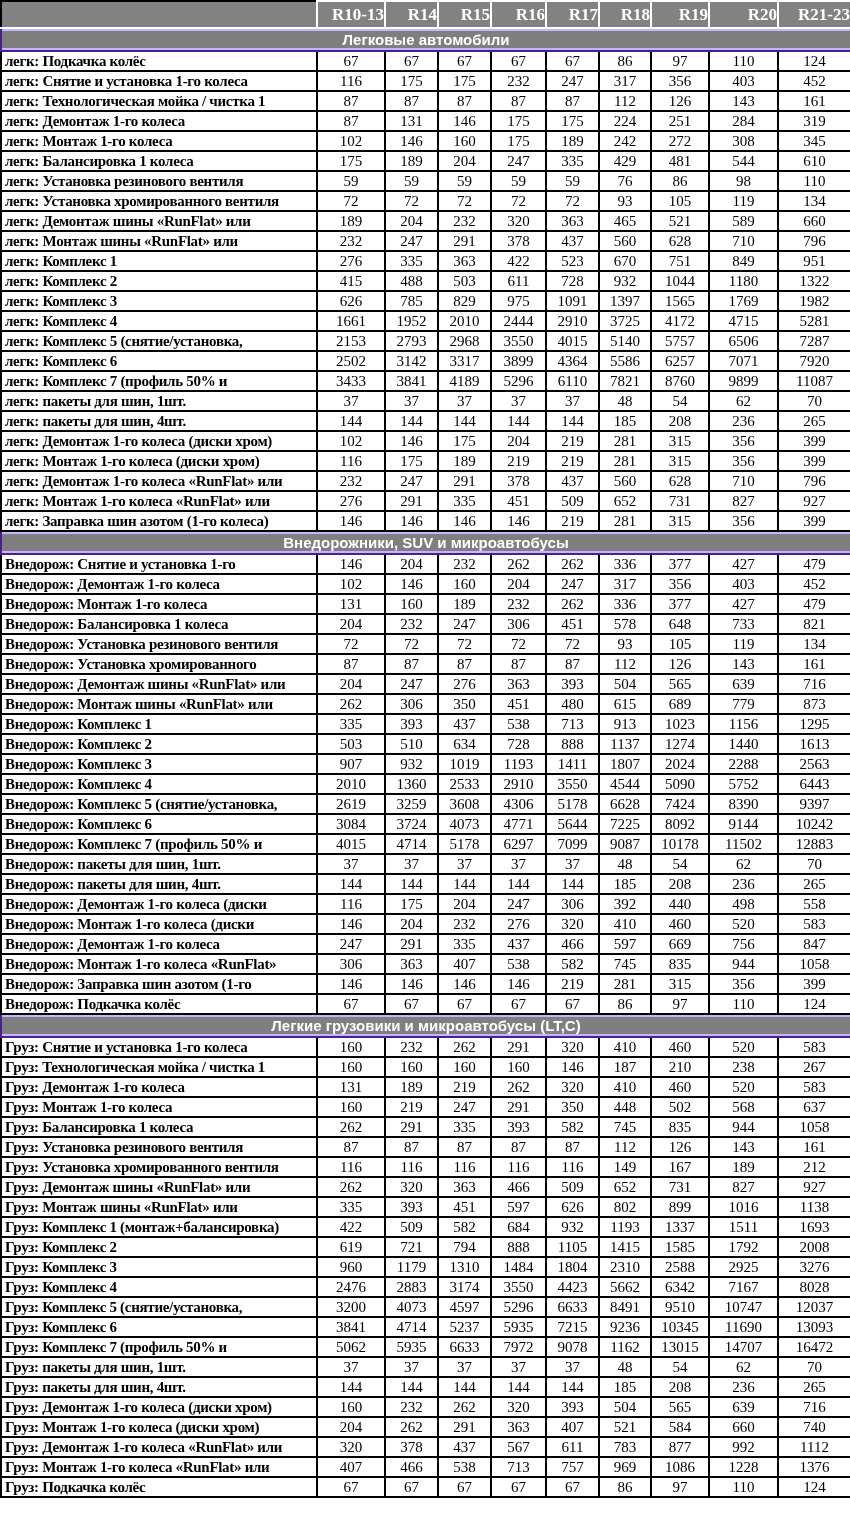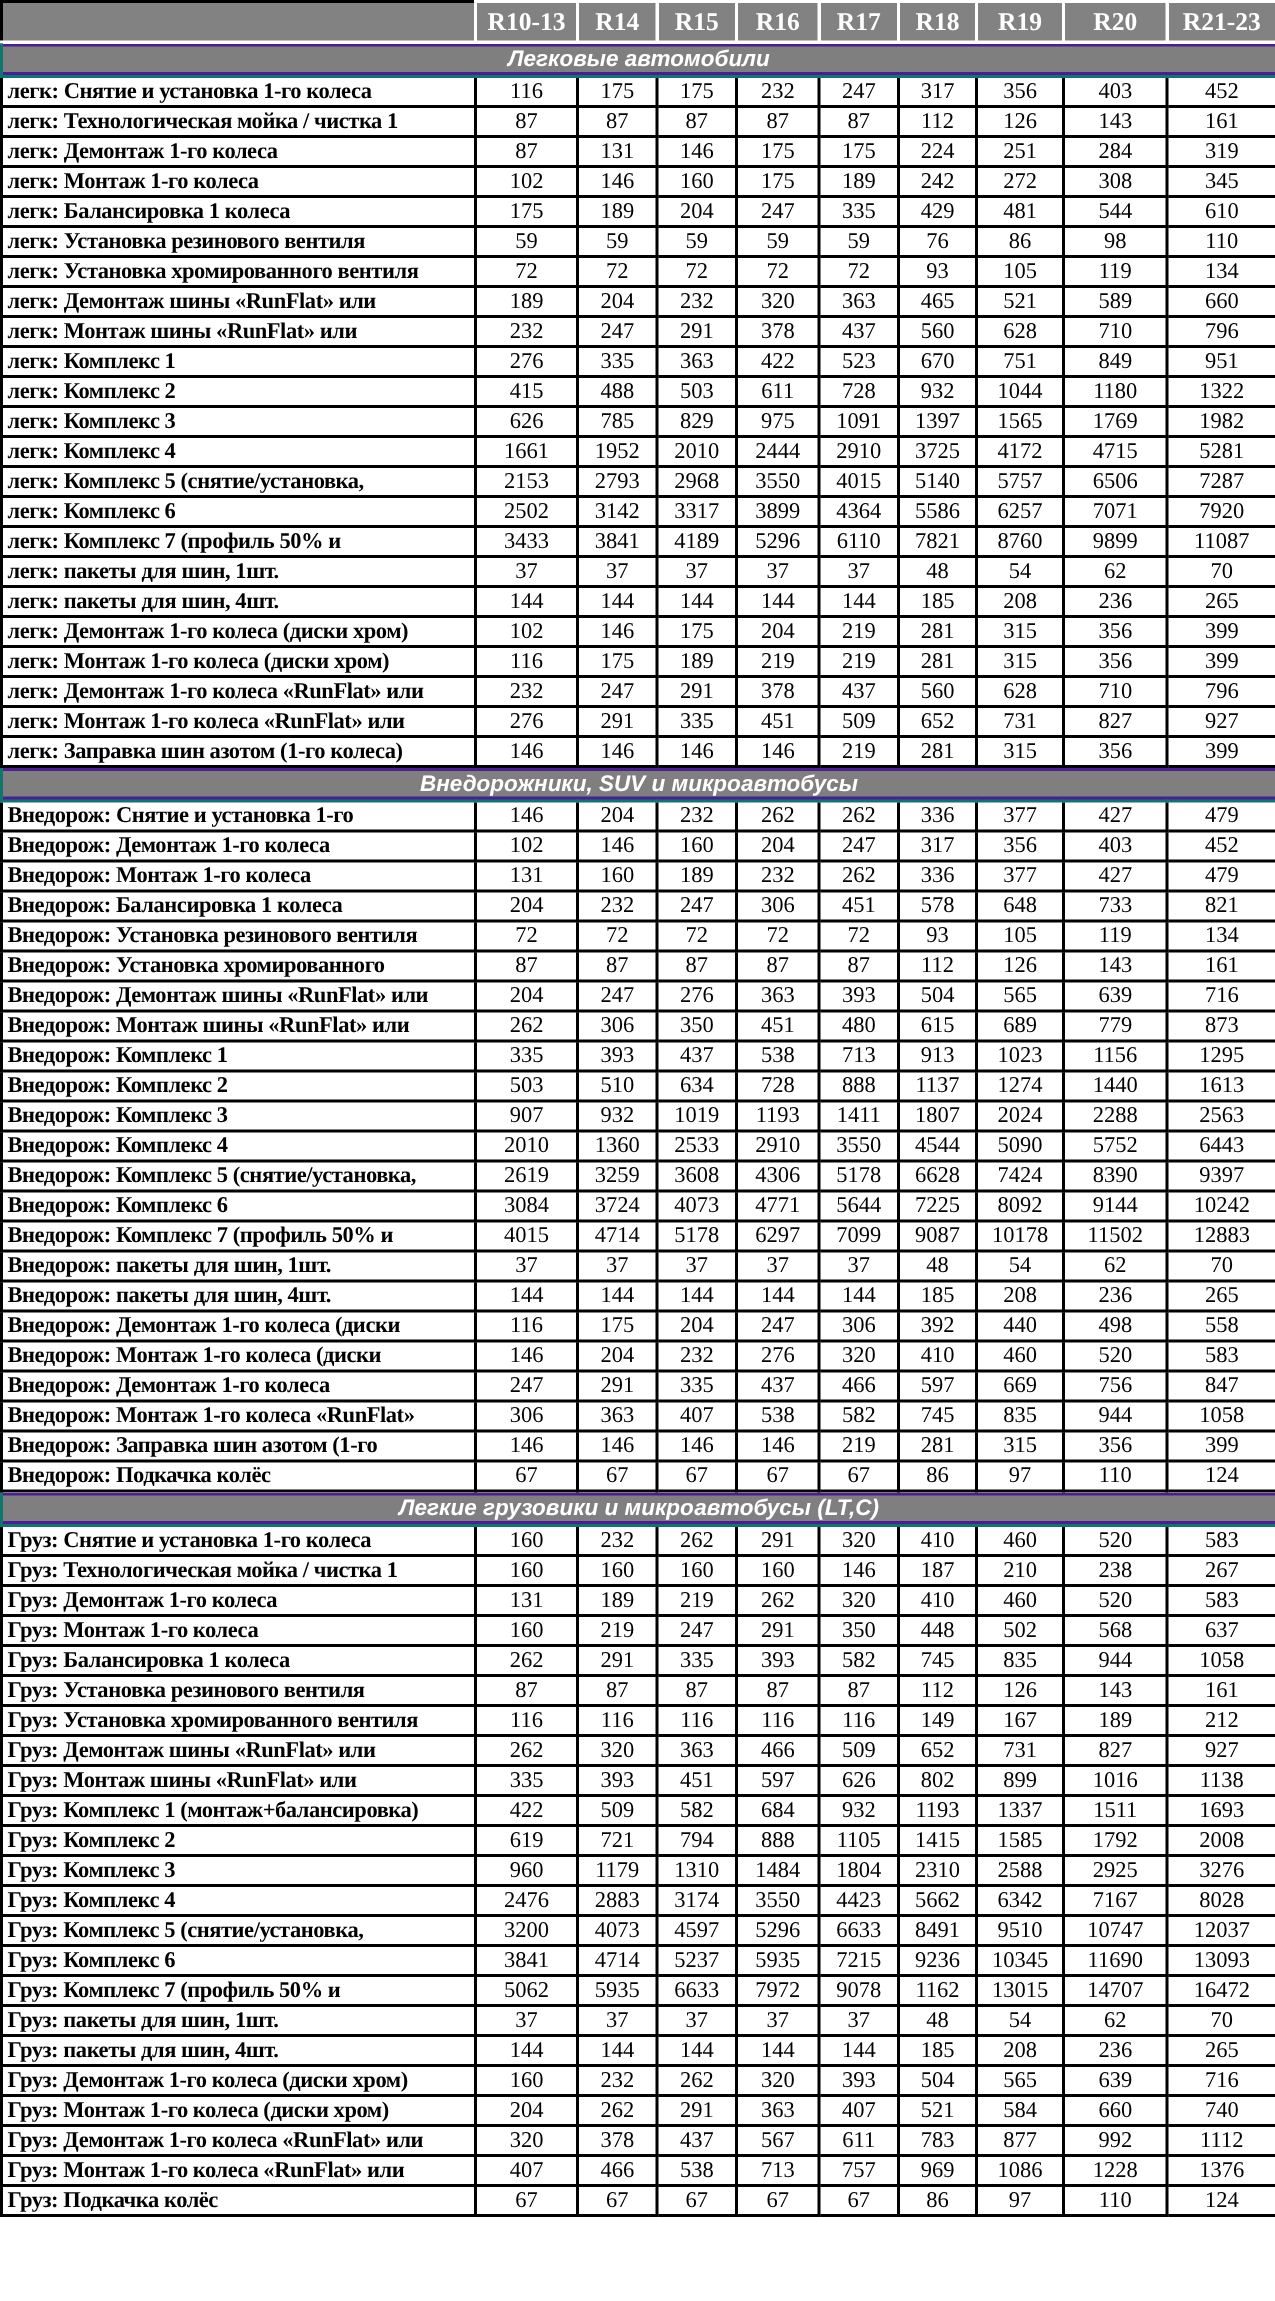--- a/index.html
+++ b/index.html
@@ -17,33 +17,32 @@
   }
   
   tr.head th {
     background: #828282;
     color: #ffffff;
     font-family: "Liberation Serif", "DejaVu Serif", serif;
     font-weight: bold;
     font-size: 17px;
     height: 25px;
     line-height: 25px;
-    text-align: center;
+    text-align: right;
     border: 2px solid #ffffff;
   }
   tr.head th.corner {
     border-top: 2px solid #000000;
     border-left: 2px solid #000000;
   }
   
   tr.section td {
-    border: 2px solid #0f766e;
-    background: #4c1d95;
+    border: 2px solid #4c1d95;
+    background: #c4b5fd;
     padding: 2px 0;
-    font-style: italic;
   }
   tr.section .bar {
     background: #7f7f7f;
     color: #ffffff;
     text-align: center;
     font-family: "Liberation Sans", "DejaVu Sans", sans-serif;
     font-weight: bold;
     font-size: 15px;
     height: 17px;
     line-height: 17px;
@@ -106,20 +105,32 @@
         <th>R21-23</th>
       </tr>
   </thead>
   <tbody>
       <tr class="section">
         <td colspan="10">
           <div class="bar">Легковые автомобили</div>
         </td>
       </tr>
       <tr class="data">
+        <td class="label">легк: Подкачка колёс</td>
+        <td>67</td>
+        <td>67</td>
+        <td>67</td>
+        <td>67</td>
+        <td>67</td>
+        <td>86</td>
+        <td>97</td>
+        <td>110</td>
+        <td>124</td>
+      </tr>
+      <tr class="data">
         <td class="label">легк: Снятие и установка 1-го колеса</td>
         <td>116</td>
         <td>175</td>
         <td>175</td>
         <td>232</td>
         <td>247</td>
         <td>317</td>
         <td>356</td>
         <td>403</td>
         <td>452</td>

